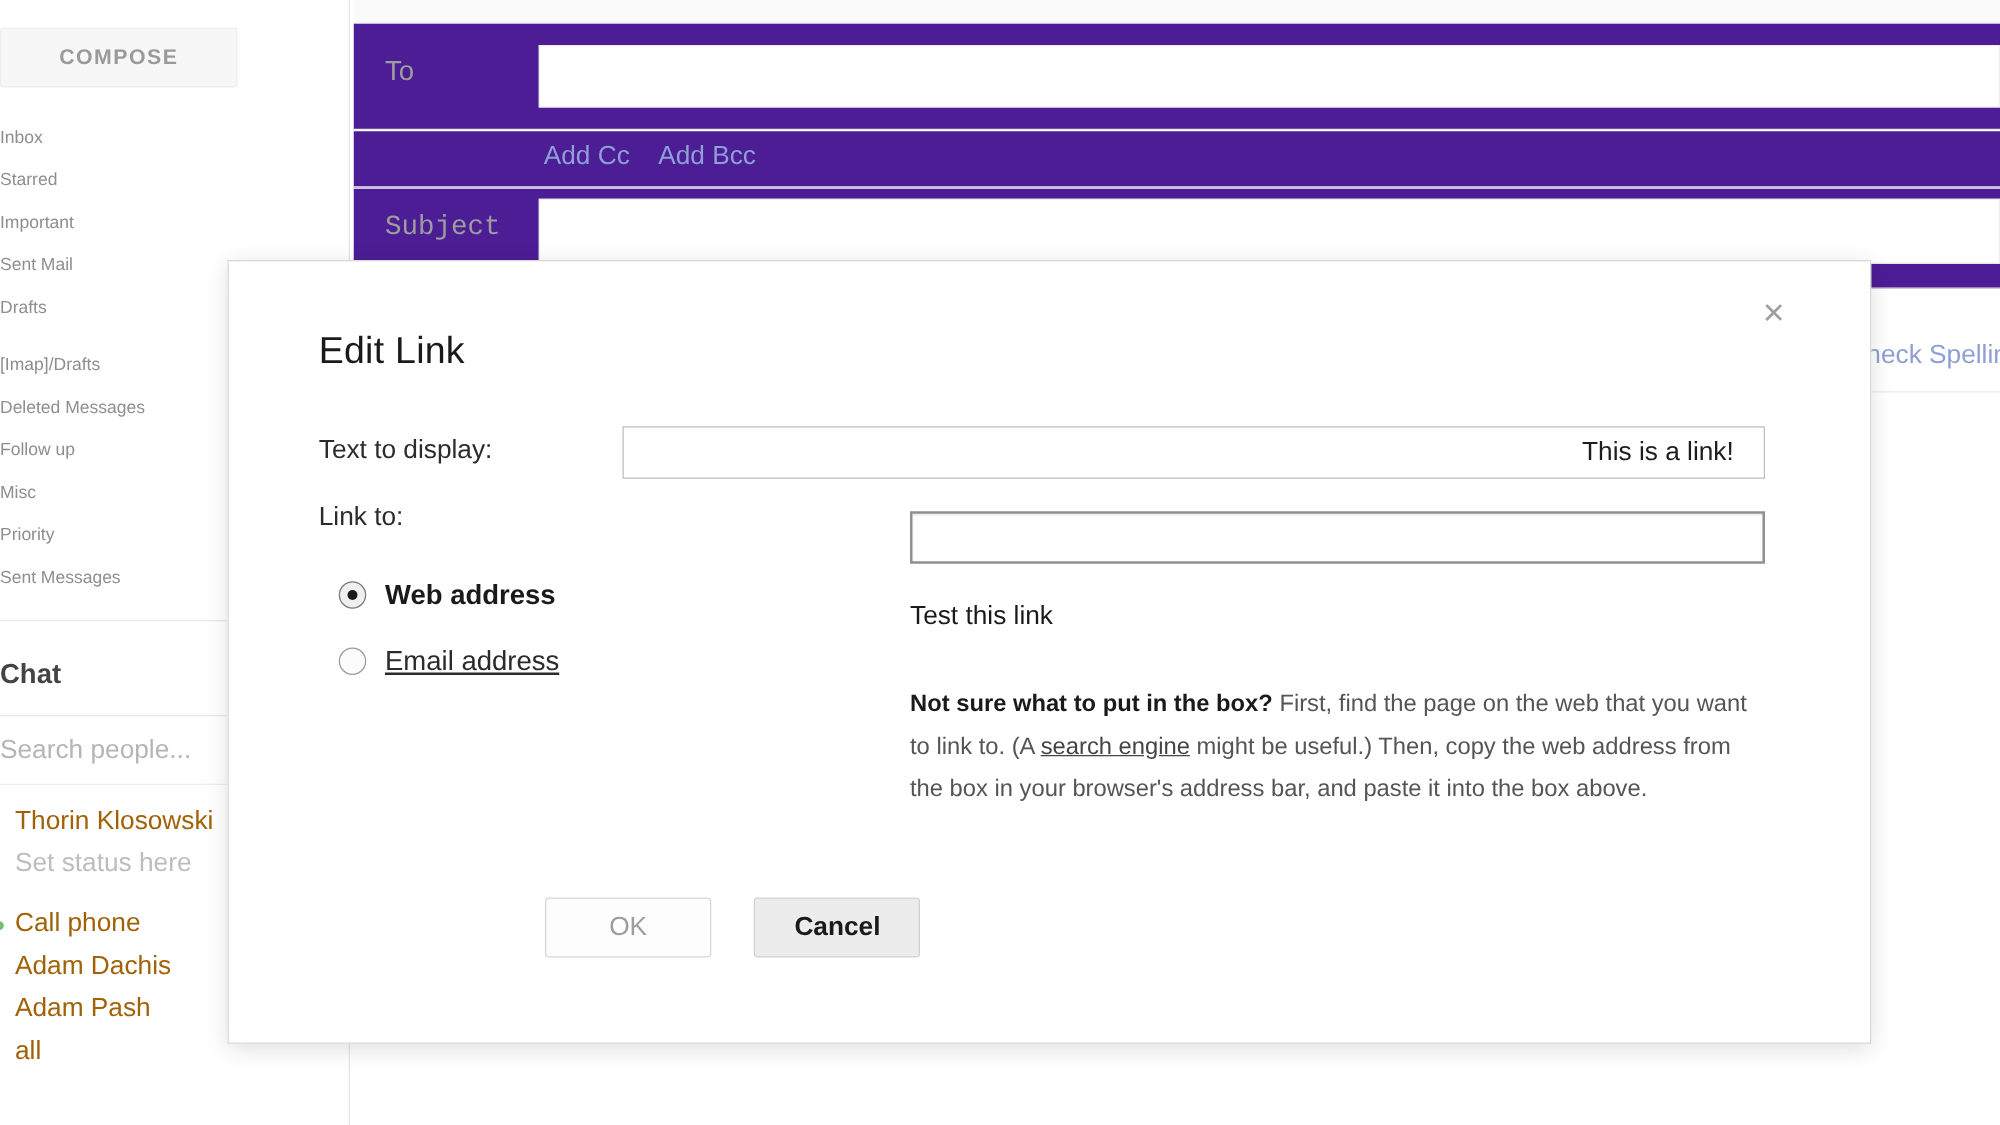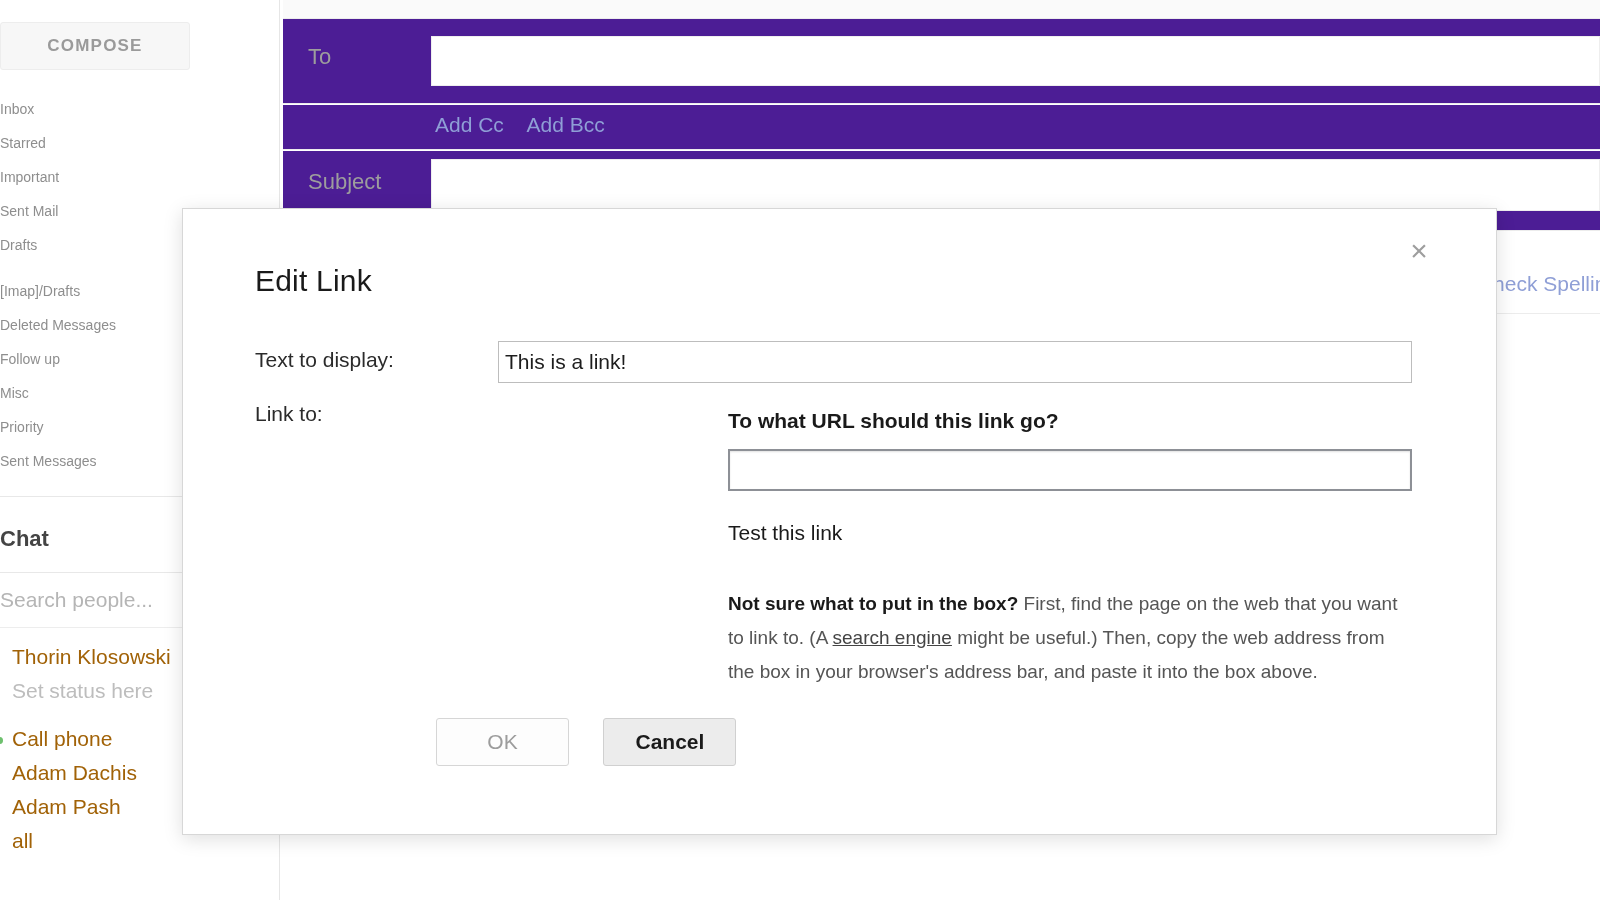--- a/index.html
+++ b/index.html
@@ -167,21 +167,21 @@
   .field-row.cc { top: 105px; height: 45px; }
   .field-row.subject { top: 151px; height: 80px; }
 
   .field-label {
     position: absolute;
     left: 25px;
     font-size: 22px;
     color: #9d9d9d;
   }
   .field-row.to .field-label { top: 25px; }
-  .field-row.subject .field-label { top: 18px; }
+  .field-row.subject .field-label { top: 18px; font-family: Liberation Mono, monospace; }
 
   .field-input {
     position: absolute;
     left: 148px;
     right: 0;
     background: #ffffff;
     border: 1px solid #eeeeee;
     box-sizing: border-box;
   }
   .field-row.to .field-input { top: 17px; height: 50px; }
@@ -249,41 +249,42 @@
     color: #1a1a1a;
     letter-spacing: 0.2px;
   }
 
   .row-text-display {
     position: absolute;
     left: 72px;
     top: 132px;
     right: 84px;
     height: 42px;
+    text-align: right;
   }
   .label-text-display {
     position: absolute;
     left: 0;
     top: 7px;
     font-size: 21px;
     color: #2b2b2b;
     white-space: nowrap;
   }
   .input-text-display {
     position: absolute;
     left: 243px;
     right: 0;
     top: 0;
     height: 42px;
     background: #ffffff;
     border: 1px solid #bdbdbd;
     box-sizing: border-box;
     font-size: 21px;
     color: #1d1d1d;
-    padding: 0 6px;
+    padding: 0 24px;
     line-height: 40px;
     font-family: "Liberation Sans", sans-serif;
     outline: none;
   }
 
   .label-link-to {
     position: absolute;
     left: 72px;
     top: 193px;
     font-size: 21px;
@@ -486,23 +487,32 @@
 
     <div class="dialog-title">Edit Link</div>
 
     <div class="row-text-display">
       <div class="label-text-display">Text to display:</div>
       <div class="input-text-display">This is a link!</div>
     </div>
 
     <div class="label-link-to">Link to:</div>
 
+    <div class="radio-group">
+      <div class="radio-row selected">
+        <span class="radio-mark"></span>
+        <span class="radio-label">Web address</span>
+      </div>
+      <div class="radio-row unselected">
+        <span class="radio-mark"></span>
+        <span class="radio-label">Email address</span>
+      </div>
+    </div>
 
     <div class="url-panel">
-      <div class="url-question">To what URL should this link go?</div>
       <div class="url-input"></div>
       <div class="test-link">Test this link</div>
       <div class="help-text">
         <b>Not sure what to put in the box?</b><span> First, find the page on the web that you want to link to. (A </span><u>search engine</u><span> might be useful.) Then, copy the web address from the box in your browser's address bar, and paste it into the box above.</span>
       </div>
     </div>
 
     <div class="dialog-buttons">
       <span class="btn btn-ok">OK</span>
       <span class="btn btn-cancel">Cancel</span>

